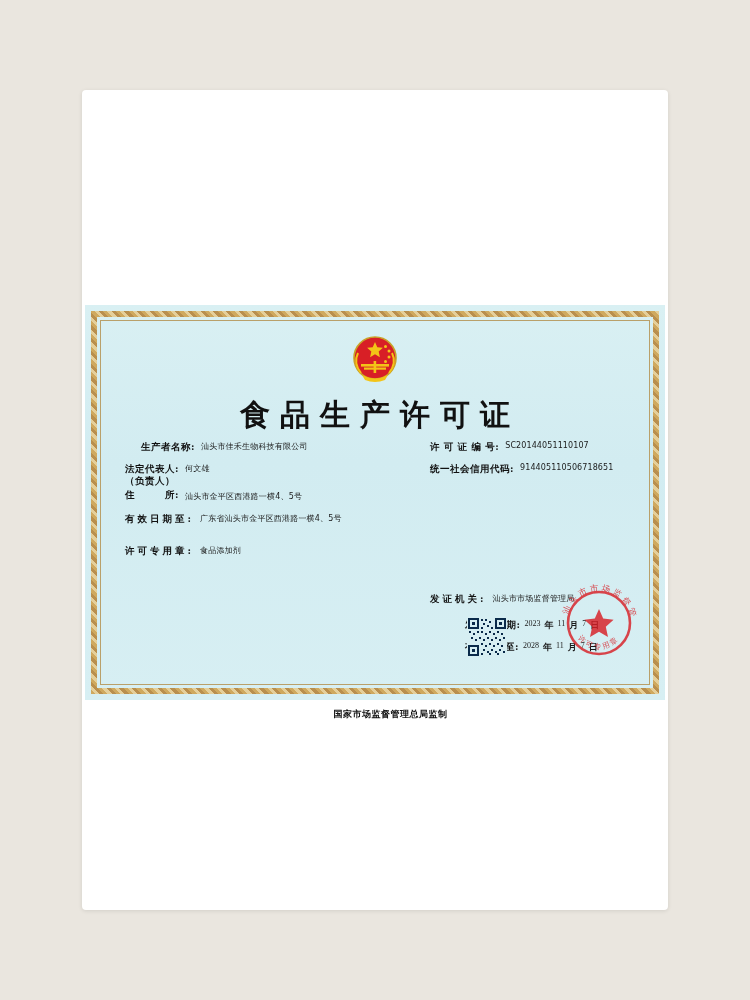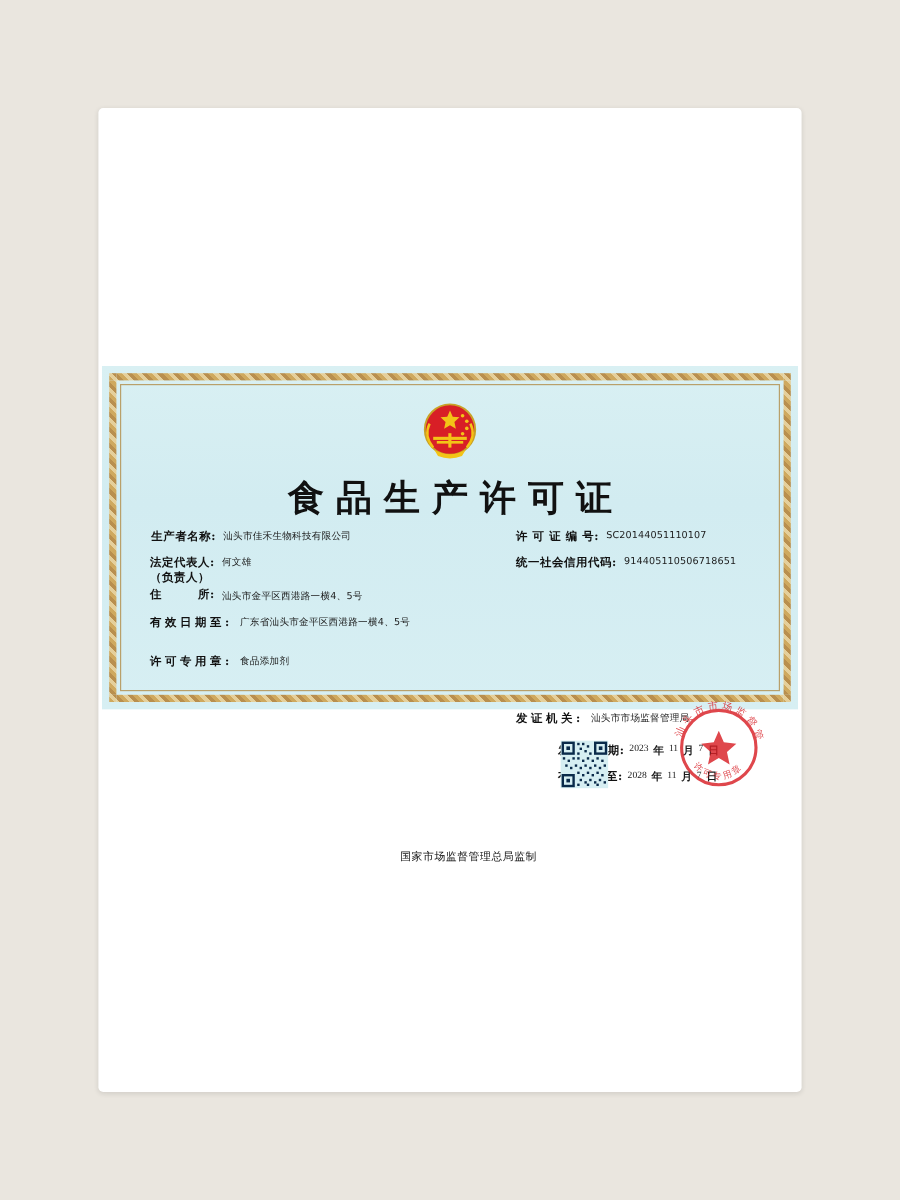--- a/index.html
+++ b/index.html
@@ -28,21 +28,21 @@
     background: #ffffff;
     border-radius: 4px;
     box-shadow: 0 1px 4px rgba(0,0,0,0.10);
   }
   
   .cert {
     position: absolute;
     left: 85px;
     top: 305px;
     width: 580px;
-    height: 286px;
+    height: 395px;
     background: #d6eef2;
     background-image:
       linear-gradient(180deg, #d9f0f3 0%, #d2ecf1 40%, #d7eff3 100%);
     box-sizing: border-box;
   }
   
   .cert-border-outer {
     position: absolute;
     left: 6px;
     top: 6px;
@@ -131,21 +131,21 @@
     font-size: 8px;
     color: #1a1a1a;
     margin-left: 6px;
     letter-spacing: 0.1px;
   }
   .lbl-sp {
     letter-spacing: 3px;
   }
 
   
-  #r-producer { left: 1px;  top: 0px; }
+  #r-producer { left: 16px;  top: 0px; }
   #r-legal    { left: 0px;  top: 22px; }
   #r-legal2   { left: 0px;  top: 34px; }
   #r-addr     { left: 0px;  top: 48px; align-items: flex-end; }
   #r-prodaddr { left: 0px;  top: 72px; }
   #r-category { left: 0px;  top: 104px; }
 
   
   #r-license  { left: 305px; top: 0px; }
   #r-credit   { left: 305px; top: 22px; }
   #r-issuer   { left: 305px; top: 152px; text-align: center; }
@@ -187,21 +187,21 @@
   }
 
   .footer {
     position: absolute;
     left: 0;
     right: 0;
     top: 708px;
     text-align: center;
     font-family: "DejaVu Serif", "Liberation Serif", serif;
     font-size: 9px;
-    font-weight: normal;
+    font-weight: bold;
     color: #111;
     letter-spacing: 0.5px;
     margin-left: 31px;
   }
 </style>
 </head>
 <body>
 
 <div class="page">
 

